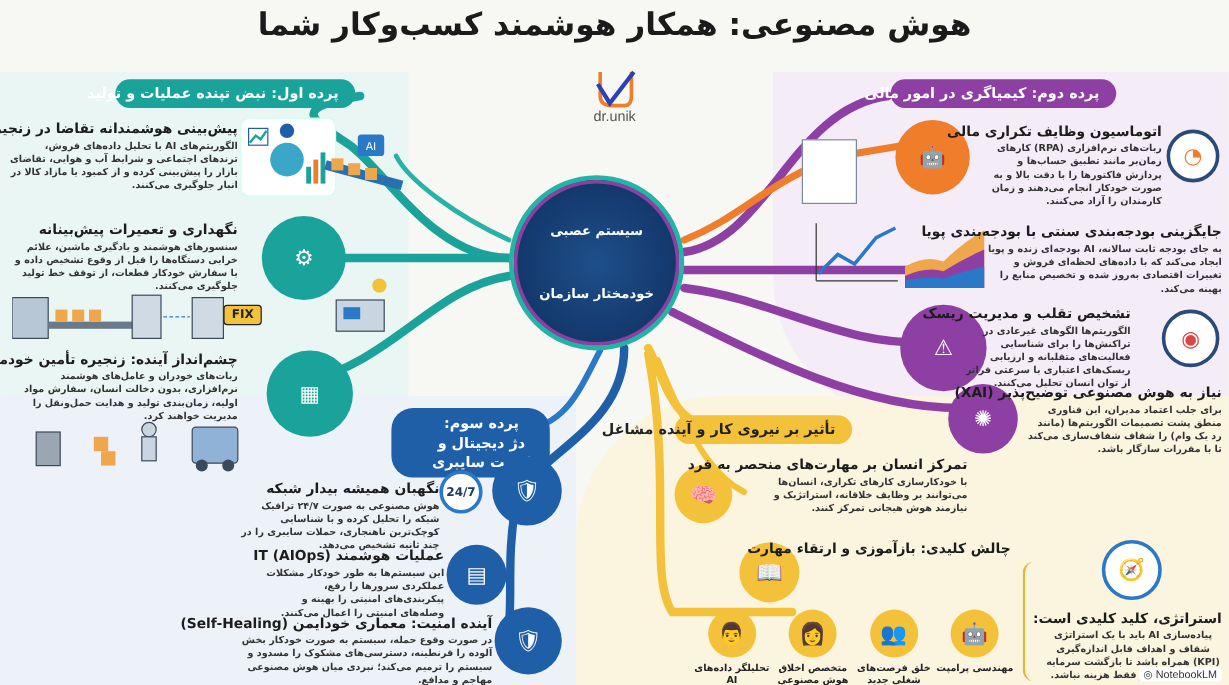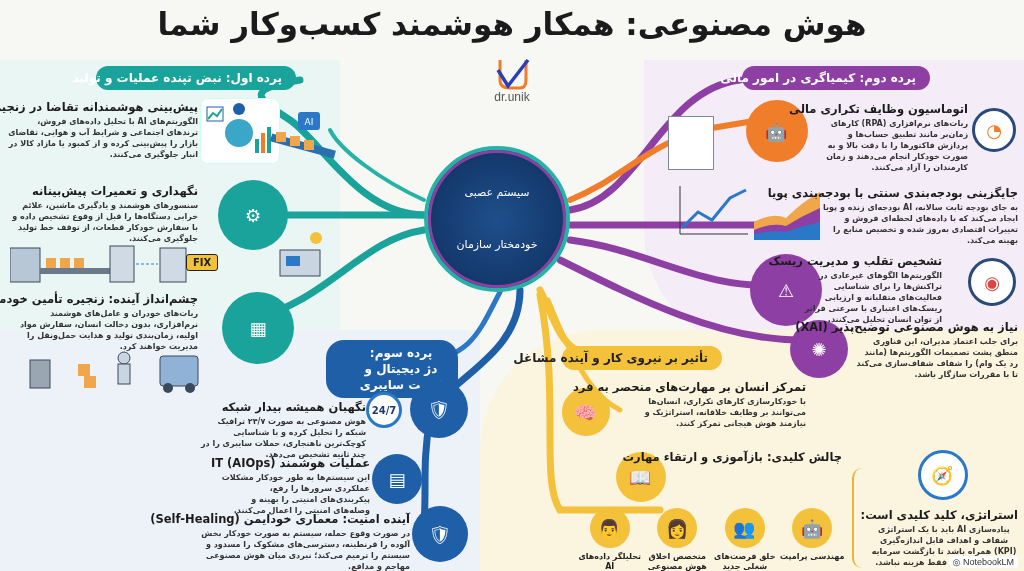--- a/index.html
+++ b/index.html
@@ -6,52 +6,52 @@
   html, body { width: 1024px; height: 571px; overflow: hidden; }
   body {
     background: #f7f7f4;
     font-family: "DejaVu Sans", sans-serif;
     position: relative;
     direction: rtl;
   }
   .abs { position: absolute; }
   .title {
     top: 6px; left: 0; width: 1024px; text-align: center;
-    font-size: 31px; font-weight: bold; color: #1b1b1b;
+    font-size: 26px; font-weight: bold; color: #1b1b1b;
   }
   .logo { top: 58px; left: 486px; width: 52px; height: 50px; direction: ltr; }
   .logo-text { position:absolute; top: 32px; left: 0; width: 52px; text-align:center; font-size: 12px; color:#555; font-family:"Liberation Sans",sans-serif; }
 
   
   .bg-teal { left: 0; top: 60px; width: 340px; height: 330px; background: #eaf6f4; border-radius: 0 0 60px 0; }
   .bg-purple { right: 0; top: 60px; width: 380px; height: 290px; background: #f4ecf6; border-radius: 0 0 0 120px; }
   .bg-yellow { left: 480px; top: 330px; width: 544px; height: 241px; background: #fbf4df; border-radius: 120px 0 0 0; }
   .bg-blue { left: 0; top: 330px; width: 480px; height: 241px; background: #edf2f8; }
 
   .pill {
     color: #fff; font-weight: bold; font-size: 12px; text-align: center;
     border-radius: 18px; padding: 5px 14px; white-space: nowrap;
   }
   .pill-teal { background: #1aa39a; top: 66px; left: 96px; width: 200px; }
   .pill-purple { background: #8e3fa4; top: 66px; left: 742px; width: 188px; padding-left: 48px; }
   .pill-blue { background: #1e5fa8; top: 340px; left: 326px; width: 132px; white-space: normal; line-height: 16px; padding-left: 32px; }
-  .pill-yellow { background: #f4c13a; color:#222; top: 346px; left: 562px; width: 160px; }
+  .pill-yellow { background: #f4c13a; color:#222; top: 346px; left: 562px; width: 148px; }
 
   .card { text-align: right; direction: rtl; }
   .card h3 { font-size: 11.5px; font-weight: bold; color: #1c1c1c; margin-bottom: 2px; white-space: nowrap; }
   .card p { font-size: 8px; line-height: 11px; color: #333; font-weight: bold; }
 
   .icon-circle { border-radius: 50%; display:flex; align-items:center; justify-content:center; color:#fff; font-size: 18px; }
 
   .hub {
     left: 424px; top: 146px; width: 146px; height: 146px; border-radius: 50%;
     background: radial-gradient(circle, #1e4f8a 0%, #153b70 60%, #0e2a52 100%);
     border: 4px solid #26b3a6;
     display:flex; align-items:center; justify-content:center; flex-direction:column;
-    color: #fff; font-size: 11px; font-weight: normal; text-align: center; line-height: 18px;
+    color: #fff; font-size: 11px; font-weight: bold; text-align: center; line-height: 18px;
     box-shadow: 0 0 0 3px #8e3fa4 inset;
     gap: 34px;
   }
   .role { width: 84px; text-align: center; }
   .role .ic { width: 40px; height: 40px; margin: 0 auto 4px; background:#f4c13a; border-radius:50%; display:flex;align-items:center;justify-content:center;font-size:18px; }
   .role span { font-size: 8px; font-weight: bold; color:#222; line-height: 10px; display:block; }
   .brace { left: 852px; top: 468px; width: 16px; height: 100px; border-left: 2px solid #e7b43a; border-radius: 10px 0 0 10px; }
   .nlm { right: 6px; bottom: 3px; font-size: 9px; color:#333; font-family:"Liberation Sans",sans-serif; direction:ltr; background:#fff; padding:1px 4px; border-radius:3px; }
   svg.paths { position:absolute; left:0; top:0; }
 </style>

